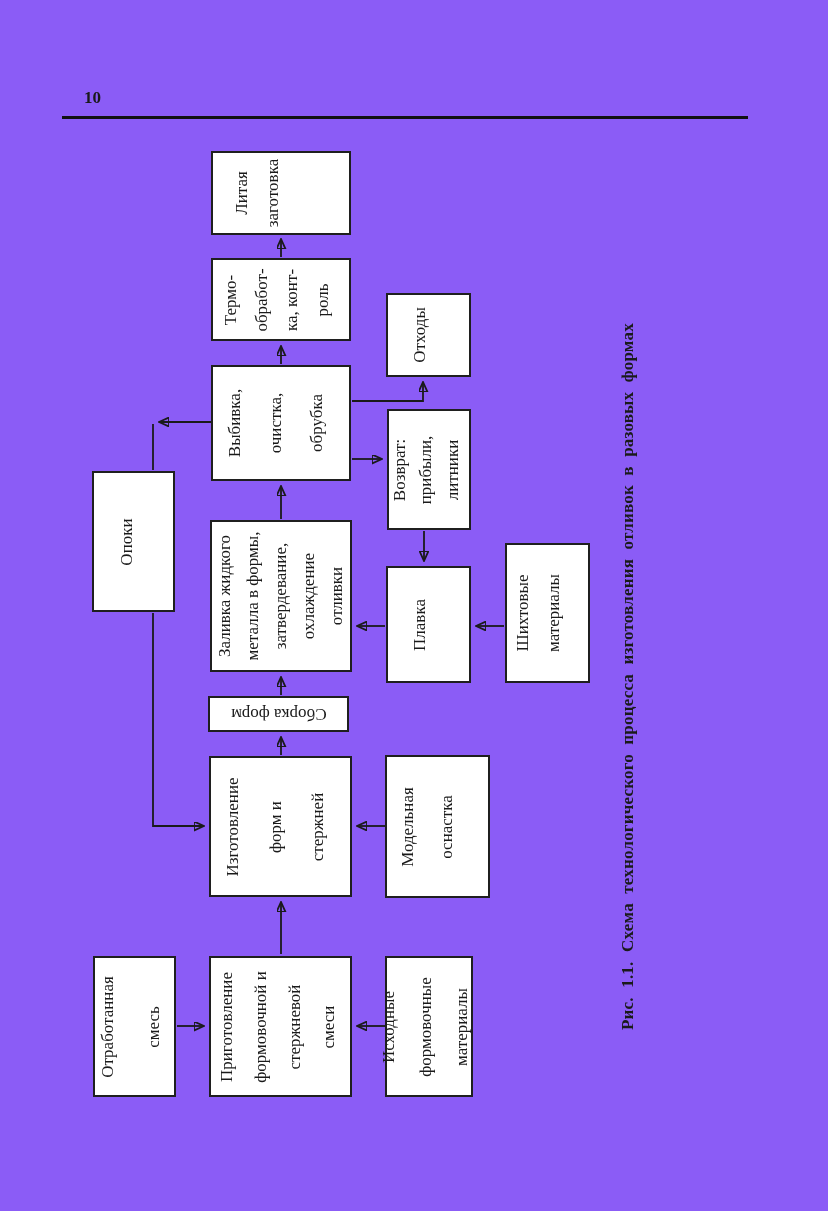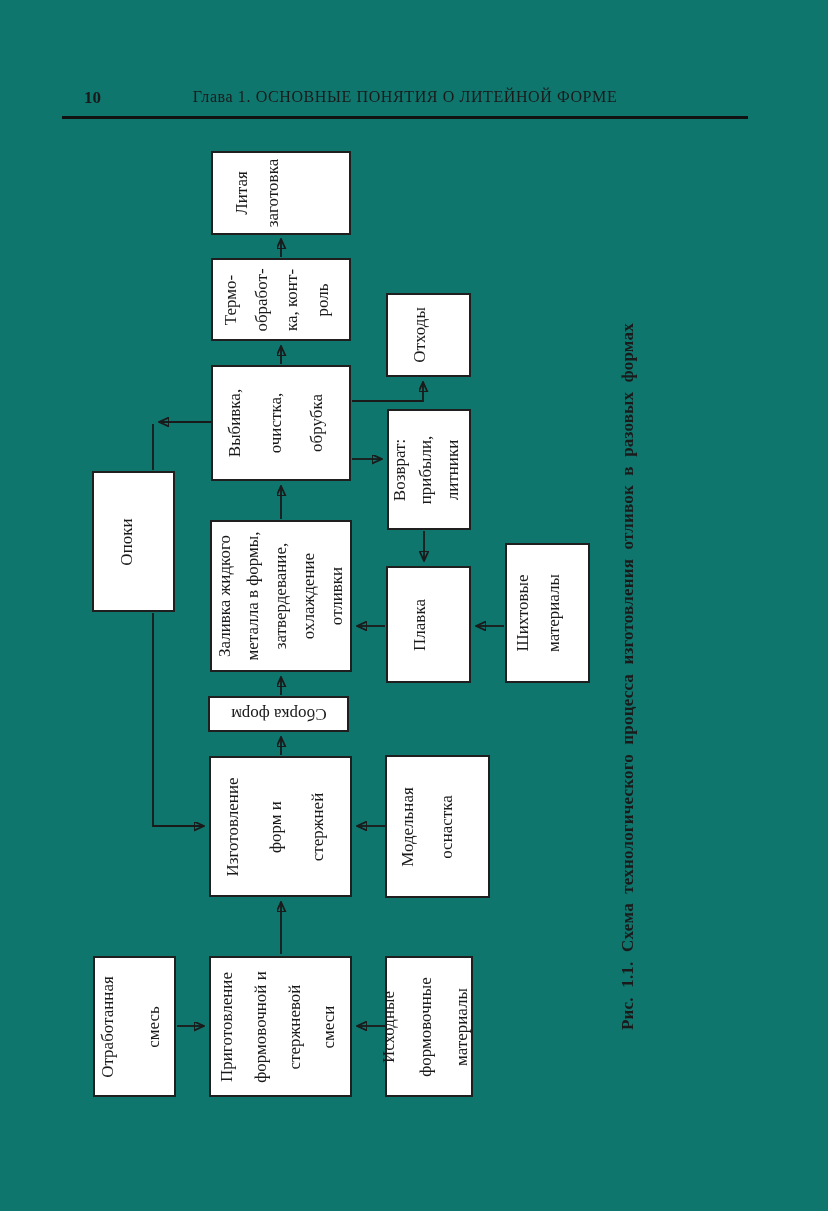--- a/index.html
+++ b/index.html
@@ -1,19 +1,19 @@
 <!DOCTYPE html>
 <html><head>
 <meta charset="utf-8">
 <style>
   html,body{margin:0;padding:0;background:#e8e8e6;}
   .page{
     position:relative;
     width:828px;height:1211px;
-    background:#0f766e;
+    background:#8b5cf6;
     font-family:"Liberation Serif","DejaVu Serif",serif;
     color:#1a1a1a;
     overflow:hidden;
   }
   
   .page-number{
     position:absolute;left:84px;top:88px;
     font-size:17px;font-weight:bold;
   }
   .running-header{
@@ -56,21 +56,20 @@
     font-size:17px;font-weight:bold;
     letter-spacing:.2px;word-spacing:5px;
   }
 </style>
 </head>
 <body>
 
 <div class="page">
 
   <div class="page-number">10</div>
-  <div class="running-header">Глава 1. ОСНОВНЫЕ ПОНЯТИЯ О ЛИТЕЙНОЙ ФОРМЕ</div>
   <div class="header-rule"></div>
 
   <div class="box" style="left:211px;top:151px;width:140px;height:84px;">
     <span class="lbl" style="width:84px;left:33%;line-height:1.8;">Литая
 заготовка</span>
   </div>
 
   <div class="box" style="left:211px;top:258px;width:140px;height:83px;">
     <span class="lbl" style="width:83px;left:47%;line-height:1.8;">Термо-
 обработ-

